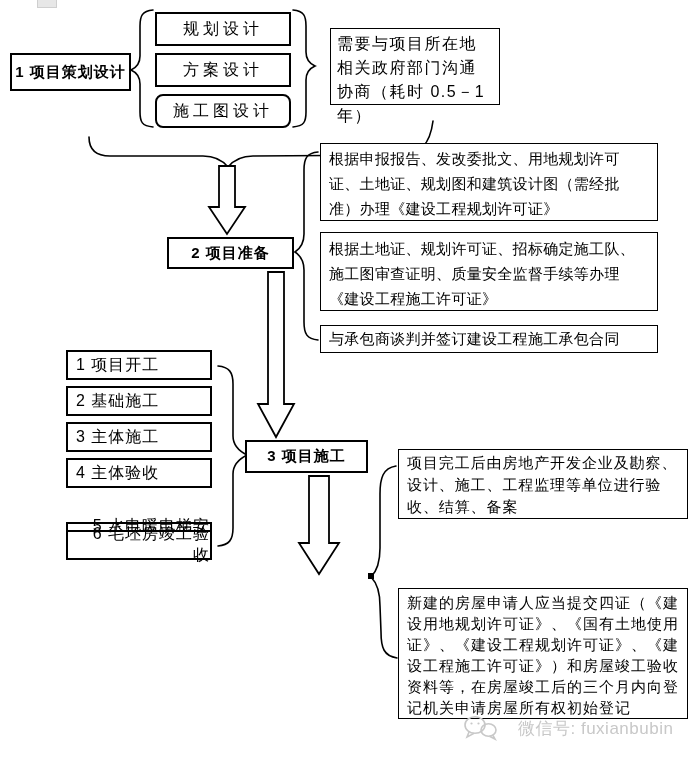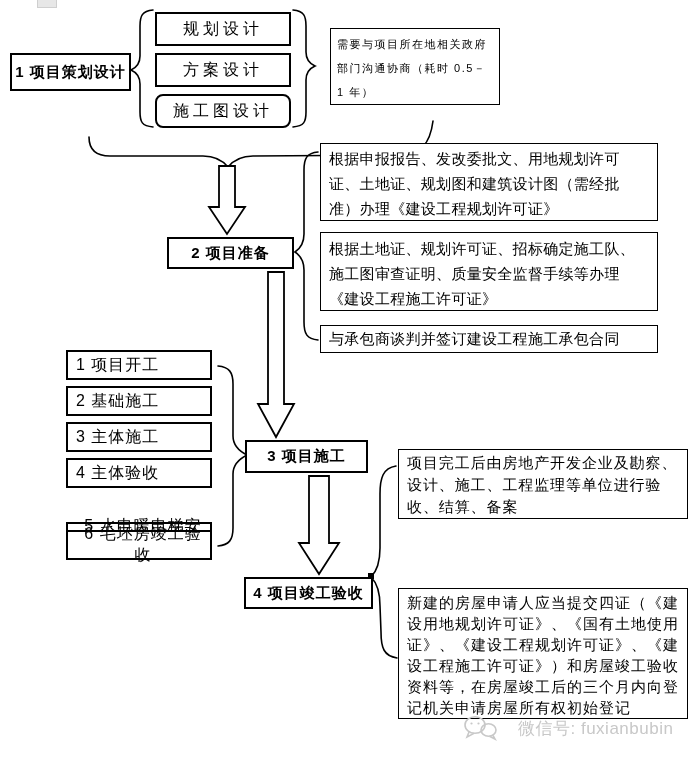--- a/index.html
+++ b/index.html
@@ -6,26 +6,26 @@
   #canvas{
     position:relative;width:690px;height:759px;background:#ffffff;overflow:hidden;
     font-family:"Liberation Sans","DejaVu Sans",sans-serif;color:#000;
   }
   .box{
     position:absolute;box-sizing:border-box;background:#fff;border:2px solid #000;
     display:flex;align-items:center;justify-content:center;text-align:center;
   }
   .phase{font-weight:bold;font-size:15px;letter-spacing:1px;}
   .design{font-size:16px;letter-spacing:4px;}
-  .step{justify-content:flex-start;padding-left:8px;font-size:16px;letter-spacing:1px;text-align:center;}
+  .step{justify-content:flex-start;padding-left:8px;font-size:16px;letter-spacing:1px;text-align:right;}
   .note{
     position:absolute;box-sizing:border-box;background:#fff;border:1.5px solid #000;
     font-size:15px;text-align:left;display:block;
   }
-  #note-consult{left:330px;top:28px;width:170px;height:77px;padding:3px 6px;line-height:24px;font-size:11px;letter-spacing:1.5px;}
+  #note-consult{left:330px;top:28px;width:170px;height:77px;padding:3px 6px;line-height:24px;font-size:16px;letter-spacing:1.5px;}
   #note-d1{left:320px;top:143px;width:338px;height:78px;padding:2px 8px;line-height:25px;letter-spacing:0.3px;}
   #note-d2{left:320px;top:232px;width:338px;height:79px;padding:3px 8px;line-height:25px;letter-spacing:0.3px;}
   #note-d3{left:320px;top:325px;width:338px;height:28px;padding:1px 8px;line-height:24px;letter-spacing:0.3px;}
   #note-f{left:398px;top:449px;width:290px;height:70px;padding:2px 8px;line-height:22px;letter-spacing:0.9px;}
   #note-h{left:398px;top:588px;width:290px;height:131px;padding:3px 8px;line-height:21px;letter-spacing:1px;}
   #box-p1{left:10px;top:53px;width:121px;height:38px;}
   #design-1{left:155px;top:12px;width:136px;height:34px;}
   #design-2{left:155px;top:53px;width:136px;height:34px;}
   #design-3{left:155px;top:94px;width:136px;height:34px;border-radius:8px;}
   #box-p2{left:167px;top:237px;width:127px;height:32px;}
@@ -64,23 +64,20 @@
   </svg>
 
   <div class="box phase" id="box-p1">
     <span>1 项目策划设计</span>
   </div>
   <div class="box phase" id="box-p2">
     <span>2 项目准备</span>
   </div>
   <div class="box phase" id="box-p3">
     <span>3 项目施工</span>
-  </div>
-  <div class="box phase" id="box-p4">
-    <span>4 项目竣工验收</span>
   </div>
 
   <div class="box design" id="design-1">
     <span>规划设计</span>
   </div>
   <div class="box design" id="design-2">
     <span>方案设计</span>
   </div>
   <div class="box design" id="design-3">
     <span>施工图设计</span>

